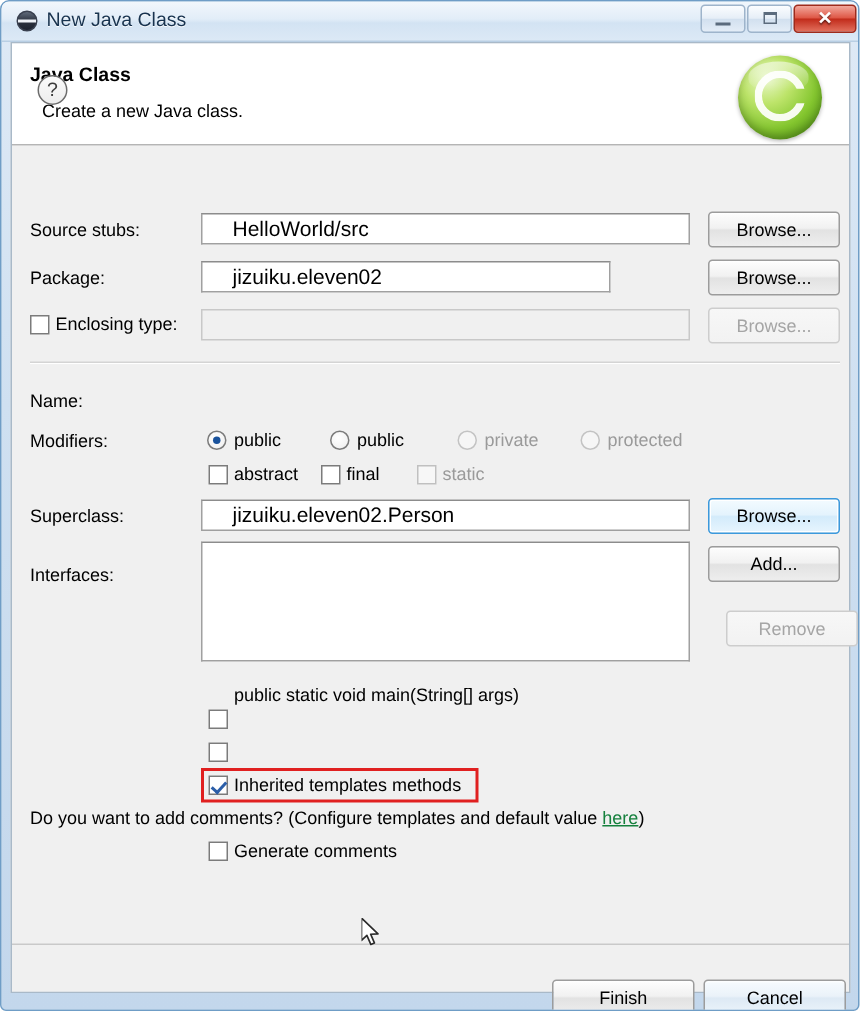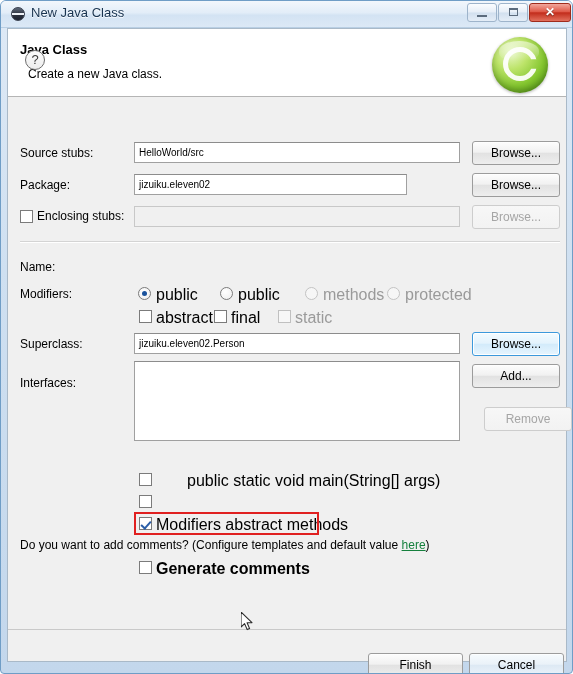--- a/index.html
+++ b/index.html
@@ -185,23 +185,23 @@
   }
 
   .text-input {
     position: absolute;
     box-sizing: border-box;
     height: 21px;
     background: #ffffff;
     border: 1px solid #a0a0a0;
     border-top-color: #8c8c8c;
     font-family: "Liberation Sans", sans-serif;
-    font-size: 10px;
-    color: #000000;
-    padding: 2px 4px;
+    font-size: 14px;
+    color: #000000;
+    padding: 2px 20px;
     line-height: 15px;
     white-space: nowrap;
     overflow: hidden;
   }
   .text-input.disabled {
     background: #f0f0f0;
     border-color: #c8c8c8;
     color: #9a9a9a;
   }
 
@@ -281,21 +281,21 @@
   .radio.selected::after {
     content: "";
     position: absolute;
     left: 3px; top: 3px;
     width: 5px; height: 5px;
     border-radius: 50%;
     background: #19529c;
   }
   .ctl-label {
     position: absolute;
-    font-size: 16px;
+    font-size: 12px;
     color: #000000;
     white-space: nowrap;
   }
   .ctl-label.disabled { color: #9a9a9a; }
 
   .static-text {
     position: absolute;
     font-size: 12px;
     color: #000000;
     white-space: nowrap;
@@ -373,38 +373,38 @@
 
       <div class="field-label" style="left:12px; top:48px;">Source stubs:</div>
       <div class="text-input" style="left:126px; top:44px; width:326px;">HelloWorld/src</div>
       <div class="btn" style="left:464px; top:43px; width:88px;">Browse...</div>
 
       <div class="field-label" style="left:12px; top:80px;">Package:</div>
       <div class="text-input" style="left:126px; top:76px; width:273px;">jizuiku.eleven02</div>
       <div class="btn" style="left:464px; top:75px; width:88px;">Browse...</div>
 
       <div class="chk" style="left:12px; top:112px;"></div>
-      <div class="field-label" style="left:29px; top:111px;">Enclosing stubs:</div>
+      <div class="field-label" style="left:29px; top:111px;">Enclosing type:</div>
       <div class="text-input disabled" style="left:126px; top:108px; width:326px;"></div>
       <div class="btn disabled" style="left:464px; top:107px; width:88px;">Browse...</div>
 
       <div class="hr" style="left:12px; top:143px; width:540px;"></div>
 
       <div class="field-label" style="left:12px; top:162px;">Name:</div>
 
       <div class="field-label" style="left:12px; top:189px;">Modifiers:</div>
 
       <div class="radio selected" style="left:130px; top:189px;"></div>
       <div class="ctl-label" style="left:148px; top:188px;">public</div>
 
       <div class="radio" style="left:212px; top:189px;"></div>
       <div class="ctl-label" style="left:230px; top:188px;">public</div>
 
       <div class="radio disabled" style="left:297px; top:189px;"></div>
-      <div class="ctl-label disabled" style="left:315px; top:188px;">methods</div>
+      <div class="ctl-label disabled" style="left:315px; top:188px;">private</div>
 
       <div class="radio disabled" style="left:379px; top:189px;"></div>
       <div class="ctl-label disabled" style="left:397px; top:188px;">protected</div>
 
       <div class="chk" style="left:131px; top:212px;"></div>
       <div class="ctl-label" style="left:148px; top:211px;">abstract</div>
 
       <div class="chk" style="left:206px; top:212px;"></div>
       <div class="ctl-label" style="left:223px; top:211px;">final</div>
 
@@ -415,33 +415,33 @@
       <div class="text-input" style="left:126px; top:235px; width:326px;">jizuiku.eleven02.Person</div>
       <div class="btn focused" style="left:464px; top:234px; width:88px;">Browse...</div>
 
       <div class="field-label" style="left:12px; top:266px;margin-top:12px;">Interfaces:</div>
       <div class="listbox" style="left:126px; top:263px; width:326px; height:80px;"></div>
       <div class="btn" style="left:464px; top:266px; width:88px;">Add...</div>
       <div class="btn disabled" style="left:476px; top:309px; width:88px;">Remove</div>
 
 
       <div class="chk" style="left:131px; top:375px;"></div>
-      <div class="ctl-label" style="left:148px; top:374px;margin-left:31px;">public static void main(String[] args)</div>
+      <div class="ctl-label" style="left:148px; top:358px;">public static void main(String[] args)</div>
 
       <div class="chk" style="left:131px; top:397px;"></div>
 
       <div class="chk checked" style="left:131px; top:419px;"></div>
-      <div class="ctl-label" style="left:148px; top:418px;">Modifiers abstract methods</div>
+      <div class="ctl-label" style="left:148px; top:418px;">Inherited templates methods</div>
 
       <div id="annot-box" style="left:126px; top:414px; width:185px; height:23px;"></div>
 
       <div class="static-text" style="left:12px; top:440px;"><span>Do you want to add comments? (Configure templates and default value </span><span class="link">here</span><span>)</span></div>
 
       <div class="chk" style="left:131px; top:463px;"></div>
-      <div class="ctl-label" style="left:148px; top:462px;font-weight:bold;">Generate comments</div>
+      <div class="ctl-label" style="left:148px; top:462px;">Generate comments</div>
 
     </div>
 
     <div id="footer"></div>
     <div id="help-icon">?</div>
     <div class="btn" style="left:360px; top:624px; width:95px;">Finish</div>
     <div class="btn" style="left:461px; top:624px; width:95px; background:linear-gradient(180deg,#f7fbfe 0%,#eaf2f9 46%,#dde9f4 52%,#ecf4fb 100%);">Cancel</div>
 
   </div>
 

